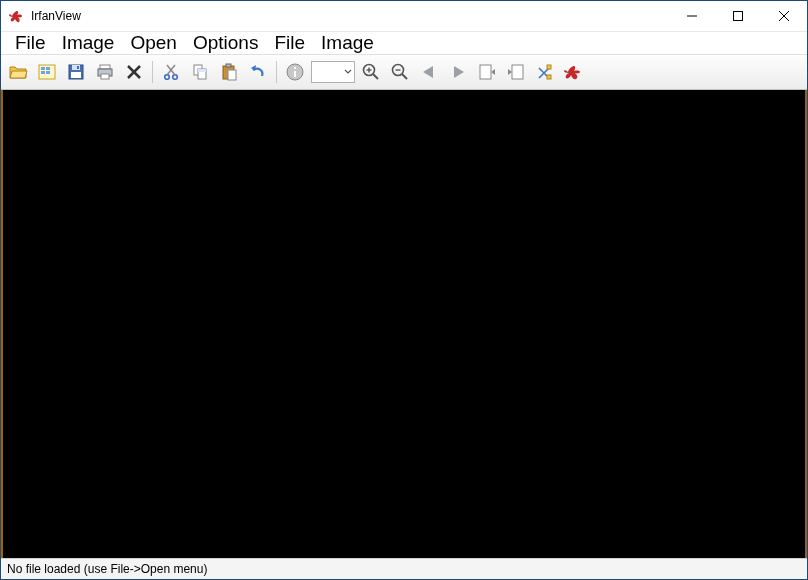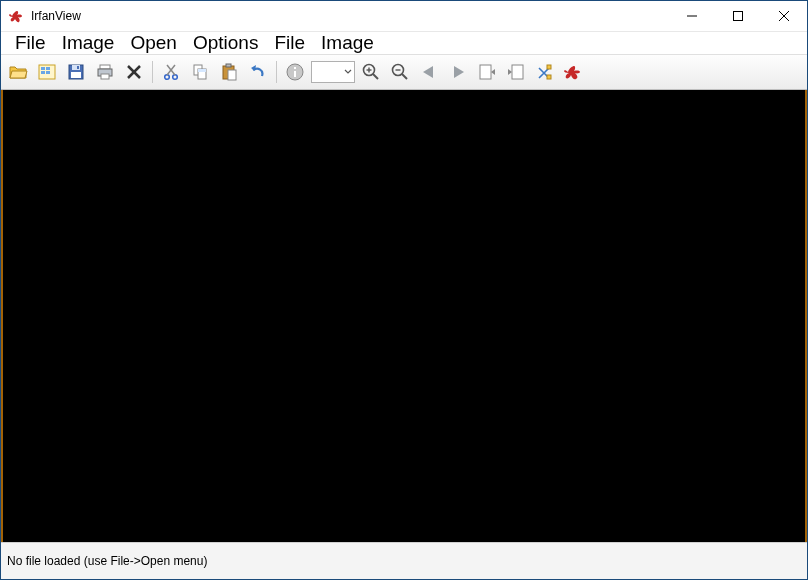--- a/index.html
+++ b/index.html
@@ -9,21 +9,21 @@
   .titlebar .title{font-size:12px;flex:0 0 auto}
   .titlebar .spacer{flex:1}
   .winbtn{width:46px;height:30px;display:flex;align-items:center;justify-content:center;font-size:10px;color:#000}
   .menubar{height:22px;display:flex;align-items:center;padding:0 6px;background:#fff}
   .menuitem{padding:2px 8px;font-size:19px}
   .toolbar{height:30px;display:flex;align-items:center;padding:2px 4px;gap:3px;background:linear-gradient(#fdfdfd,#ececec);border-top:1px solid #e0e0e0;border-bottom:1px solid #bfbfbf}
   .tb{width:24px;height:24px;display:flex;align-items:center;justify-content:center;border:1px solid transparent;border-radius:2px}
   .tb svg{width:20px;height:20px}
   .sep{width:1px;height:22px;background:#c8c8c8;margin:0 2px}
   .canvas{flex:1;background:#000;margin:0 2px}
-  .statusbar{height:20px;display:flex;align-items:center;padding:8px 6px;font-size:12px;border-top:1px solid #d0d0d0;background:#f4f4f4}
+  .statusbar{height:20px;display:flex;align-items:center;padding:0 6px;font-size:12px;border-top:1px solid #d0d0d0;background:#f4f4f4}
   .dd{width:40px;height:20px;border:1px solid #b0b0b0;background:#fff;display:flex;align-items:center;justify-content:flex-end;padding-right:2px}
   .dd svg{width:8px;height:8px}
 </style>
 </head>
 <body>
 
 <div class="window">
 
   <div class="titlebar">
     <span class="appicon">

